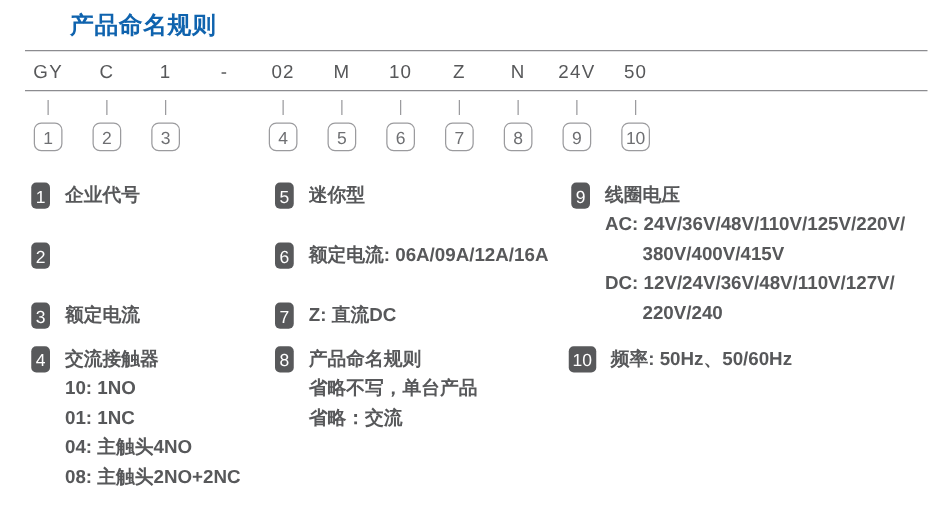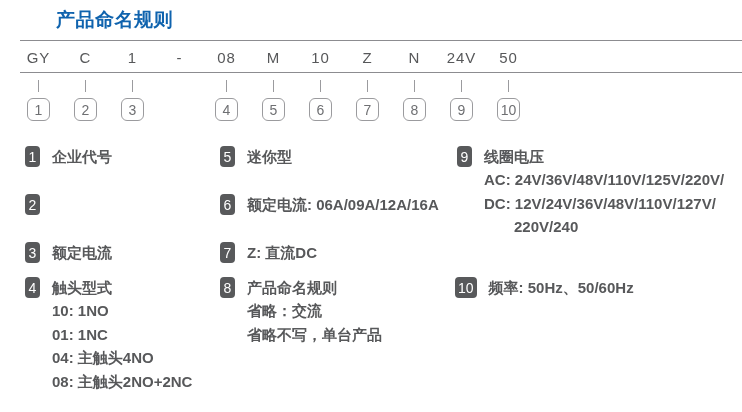--- a/index.html
+++ b/index.html
@@ -70,21 +70,21 @@
   <div class="slot">
       <span class="code-seg">C</span>
     </div>
   <div class="slot">
       <span class="code-seg">1</span>
     </div>
   <div class="slot">
       <span class="code-seg">-</span>
     </div>
   <div class="slot">
-      <span class="code-seg">08</span>
+      <span class="code-seg">02</span>
     </div>
   <div class="slot">
       <span class="code-seg">M</span>
     </div>
   <div class="slot">
       <span class="code-seg">10</span>
     </div>
   <div class="slot">
       <span class="code-seg">Z</span>
     </div>
@@ -180,21 +180,21 @@
 </div>
 <div class="legend-item" style="left:25px; top:242px;">
   <div class="legend-badge">3</div>
   <div class="legend-text">
       <div class="line">额定电流</div>
     </div>
 </div>
 <div class="legend-item" style="left:25px; top:277px;">
   <div class="legend-badge">4</div>
   <div class="legend-text">
-    <div class="line">触头型式</div>
+    <div class="line">交流接触器</div>
     <div class="line">10: 1NO</div>
     <div class="line">01: 1NC</div>
     <div class="line">04: 主触头4NO</div>
     <div class="line">08: 主触头2NO+2NC</div>
   </div>
 </div>
 
 <div class="legend-item" style="left:220px; top:146px;">
   <div class="legend-badge">5</div>
   <div class="legend-text">
@@ -210,30 +210,31 @@
 <div class="legend-item" style="left:220px; top:242px;">
   <div class="legend-badge">7</div>
   <div class="legend-text">
       <div class="line">Z: 直流DC</div>
     </div>
 </div>
 <div class="legend-item" style="left:220px; top:277px;">
   <div class="legend-badge">8</div>
   <div class="legend-text">
     <div class="line">产品命名规则</div>
+    <div class="line">省略不写，单台产品</div>
     <div class="line">省略：交流</div>
-    <div class="line">省略不写，单台产品</div>
   </div>
 </div>
 
 <div class="legend-item" style="left:457px; top:146px;">
   <div class="legend-badge">9</div>
   <div class="legend-text">
     <div class="line">线圈电压</div>
     <div class="line">AC: 24V/36V/48V/110V/125V/220V/</div>
+    <div class="line indent">380V/400V/415V</div>
     <div class="line">DC: 12V/24V/36V/48V/110V/127V/</div>
     <div class="line indent">220V/240</div>
   </div>
 </div>
 <div class="legend-item" style="left:455px; top:277px;">
   <div class="legend-badge">10</div>
   <div class="legend-text">
       <div class="line">频率: 50Hz、50/60Hz</div>
     </div>
 </div>

